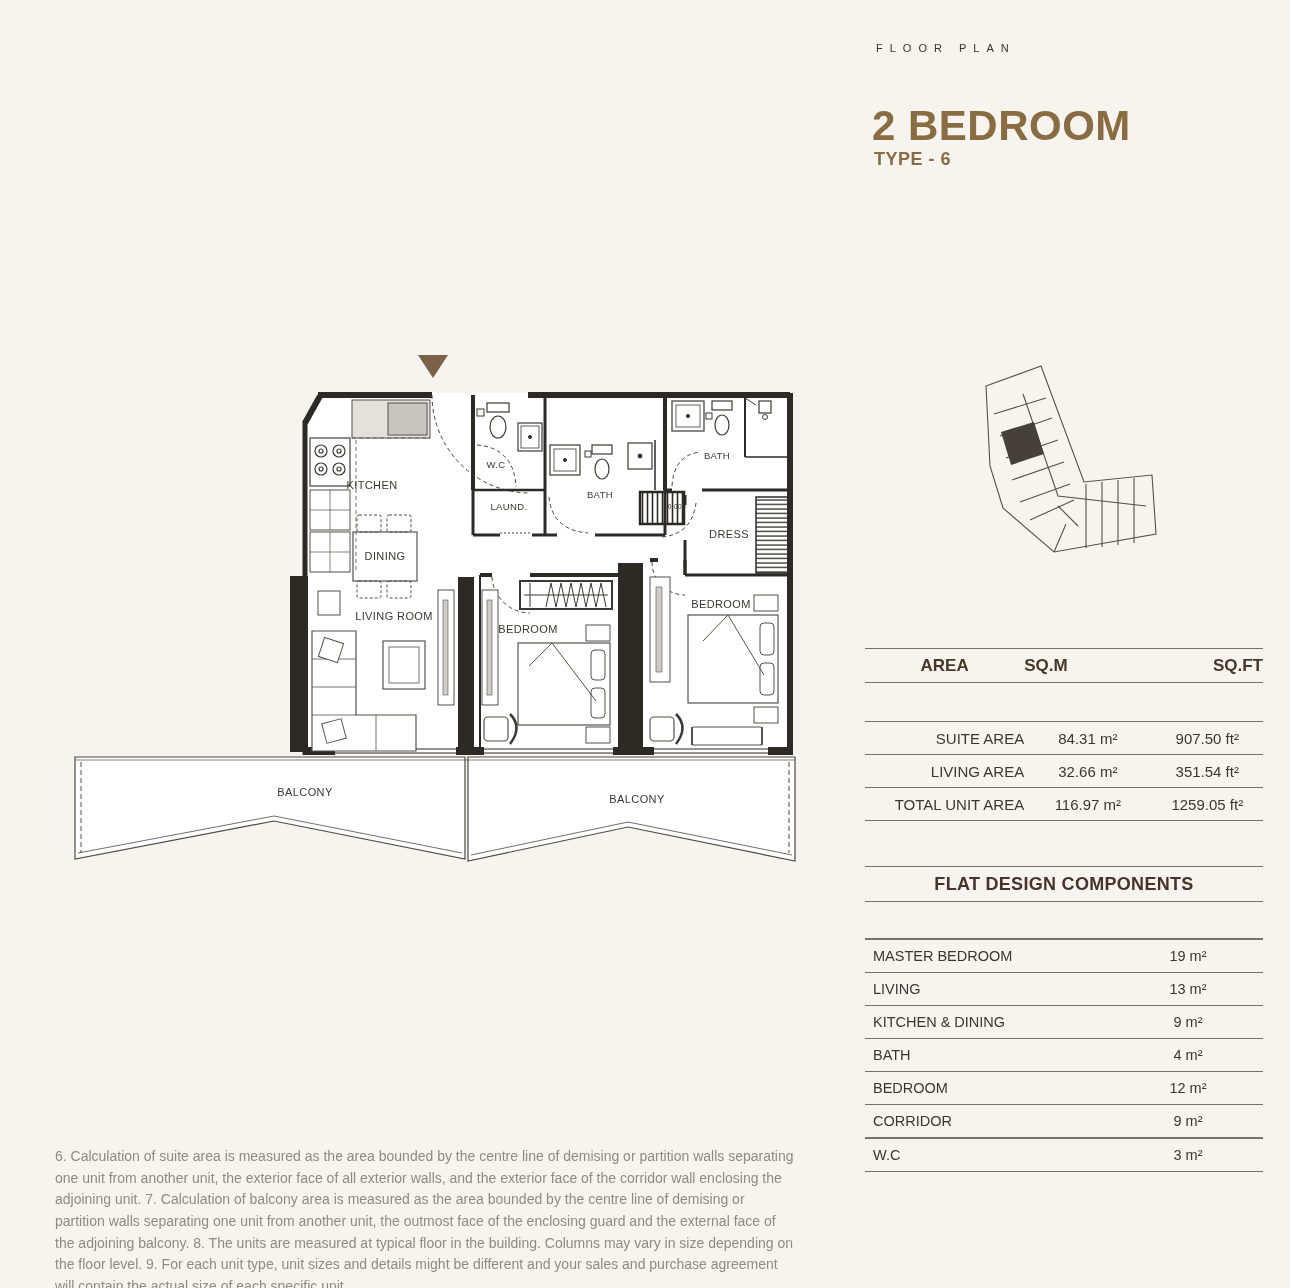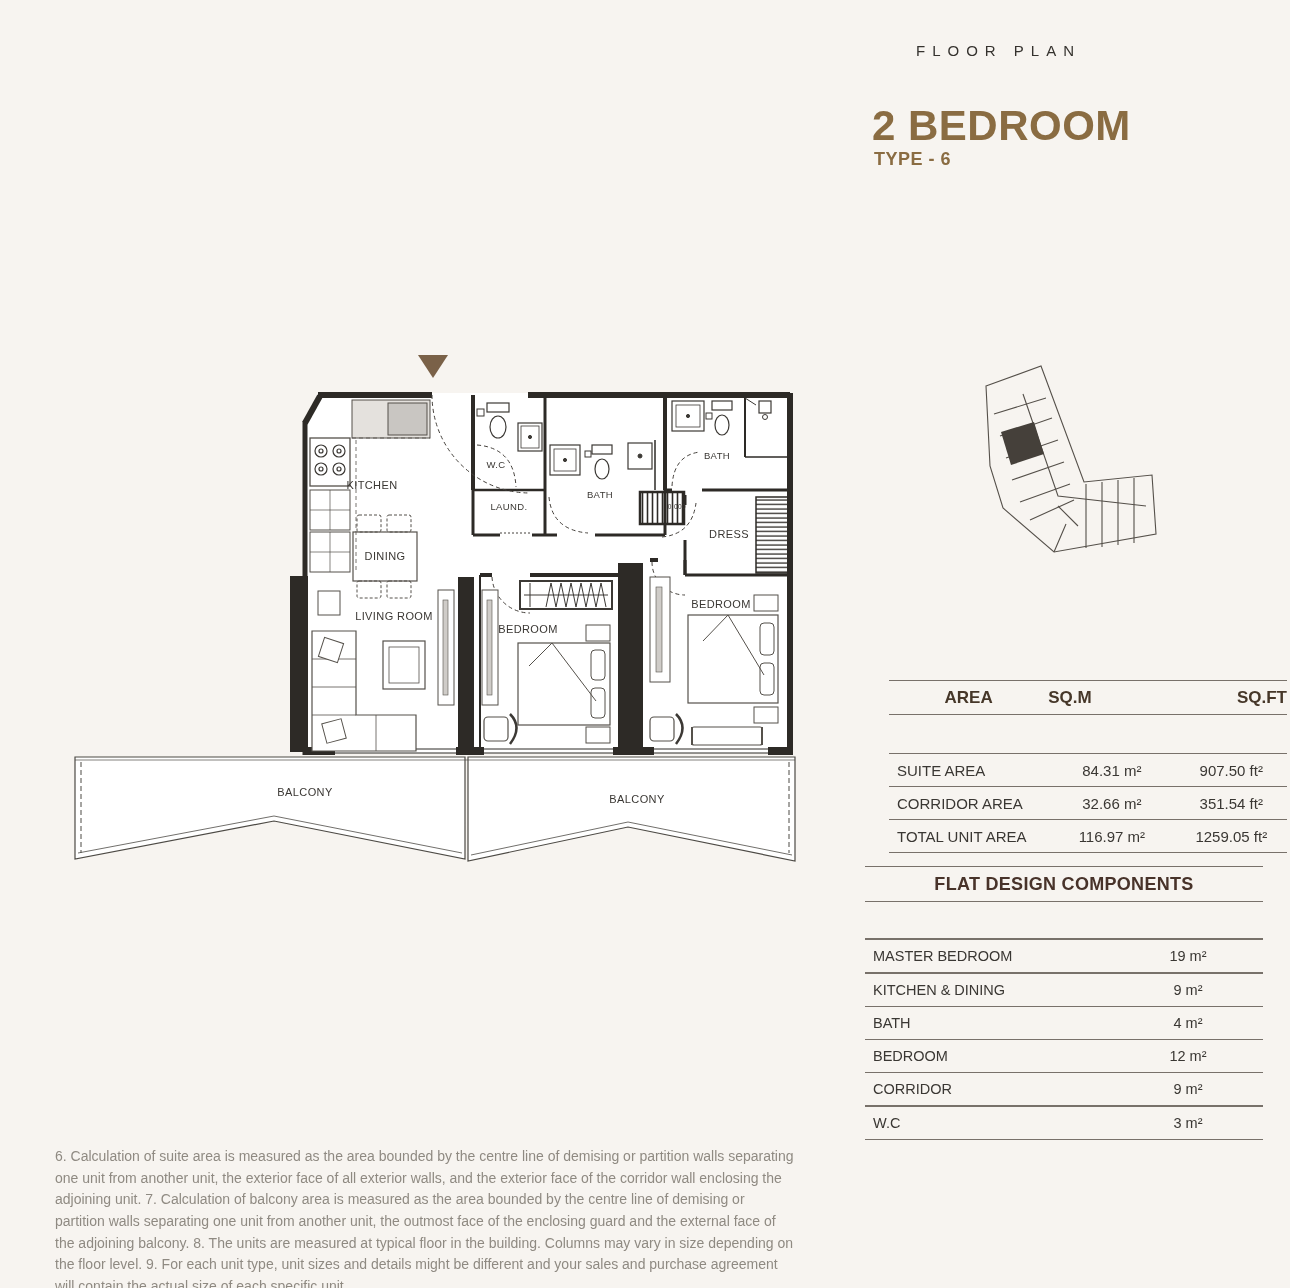--- a/index.html
+++ b/index.html
@@ -1,31 +1,31 @@
 <!DOCTYPE html>
 <html><head>
 <meta charset="utf-8">
 <style>
   html,body{margin:0;padding:0;}
   body{width:1290px;height:1288px;background:#f7f4f0;font-family:"Liberation Sans",sans-serif;position:relative;overflow:hidden;color:#3a3733;}
   .abs{position:absolute;}
   
-  .eyebrow{left:876px;top:42px;font-size:15px;letter-spacing:7px;color:#35322e;font-weight:400;margin-left:40px;}
+  .eyebrow{left:876px;top:42px;font-size:11px;letter-spacing:7px;color:#35322e;font-weight:400;}
   .title{left:872px;top:94px;font-size:42px;font-weight:700;color:#8a6c42;letter-spacing:0.5px;margin-top:8px;}
   .subtitle{left:874px;top:149px;font-size:18px;font-weight:700;color:#8a6c42;letter-spacing:0.5px;}
   
   .tablebox{left:865px;width:398px;}
   .rule{border-top:1.3px solid #78716a;height:0;}
   .trow{display:flex;align-items:center;}
   .area-head{height:33px;font-weight:700;font-size:17px;color:#463729;}
   .area-head .c1{width:40%;text-align:center;}
   .area-head .c2{width:32%;text-align:left;}
   .area-head .c3{width:28%;text-align:right;}
   .area-row{height:32px;font-size:15px;color:#3a3733;}
-  .area-row .c1{width:40%;text-align:left;padding-left:8px;box-sizing:border-box;}
+  .area-row .c1{width:40%;text-align:right;padding-left:8px;box-sizing:border-box;}
   .area-row .c2{width:32%;text-align:center;}
   .area-row .c3{width:28%;text-align:center;}
   .gap38{height:38px;}
   .gap36{height:36px;}
   .comp-title{height:34px;display:flex;align-items:center;justify-content:center;font-size:18px;font-weight:700;color:#48332a;letter-spacing:0.3px;}
   .comp-row{height:32px;font-size:14.5px;}
   .comp-row .cl{flex:1;text-align:left;padding-left:8px;}
   .comp-row .cv{width:150px;text-align:center;}
   
   .disclaimer{left:55px;top:1146px;width:740px;font-size:14px;line-height:1.55;color:#8f8a82;}
@@ -257,38 +257,38 @@
   <g stroke="#55504a" stroke-width="1.1" fill="none">
     <polygon points="40,30 95,10 138,126 206,119 210,178 108,196 57,152 44,110"></polygon>
     <polyline points="77,38 112,140 200,150"></polyline>
     <path d="M48,58 L100,42 M54,80 L106,62 M60,102 L112,84 M66,124 L118,106 M74,146 L124,128 M84,164 L128,144"></path>
     <path d="M140,128 V192 M156,126 V191 M172,124 V189 M188,122 V187"></path>
     <path d="M112,150 L132,170 M108,196 L120,168"></path>
   </g>
   <polygon points="55,76 88,66 98,98 65,109" fill="#45403a"></polygon>
 </svg>
 
-<div class="abs tablebox" style="top:680px;margin-left:24px;">
+<div class="abs tablebox" style="top:648px;">
   <div class="rule"></div>
   <div class="trow area-head">
     <div class="c1">AREA</div>
     <div class="c2">SQ.M</div>
     <div class="c3">SQ.FT</div>
   </div>
   <div class="rule"></div>
   <div class="gap38"></div>
   <div class="rule"></div>
   <div class="trow area-row">
     <div class="c1">SUITE AREA</div>
     <div class="c2">84.31 m²</div>
     <div class="c3">907.50 ft²</div>
   </div>
   <div class="rule"></div>
   <div class="trow area-row">
-    <div class="c1">CORRIDOR AREA</div>
+    <div class="c1">LIVING AREA</div>
     <div class="c2">32.66 m²</div>
     <div class="c3">351.54 ft²</div>
   </div>
   <div class="rule"></div>
   <div class="trow area-row">
     <div class="c1">TOTAL UNIT AREA</div>
     <div class="c2">116.97 m²</div>
     <div class="c3">1259.05  ft²</div>
   </div>
   <div class="rule"></div>
@@ -300,20 +300,24 @@
   <div class="rule"></div>
   <div class="gap36"></div>
   <div class="rule"></div>
 
   <div class="rule"></div>
   <div class="trow comp-row">
     <div class="cl">MASTER BEDROOM</div>
     <div class="cv">19 m²</div>
   </div>
   <div class="rule"></div>
+  <div class="trow comp-row">
+    <div class="cl">LIVING</div>
+    <div class="cv">13 m²</div>
+  </div>
   <div class="rule"></div>
   <div class="trow comp-row">
     <div class="cl">KITCHEN &amp; DINING</div>
     <div class="cv">9 m²</div>
   </div>
   <div class="rule"></div>
   <div class="trow comp-row">
     <div class="cl">BATH</div>
     <div class="cv">4 m²</div>
   </div>

